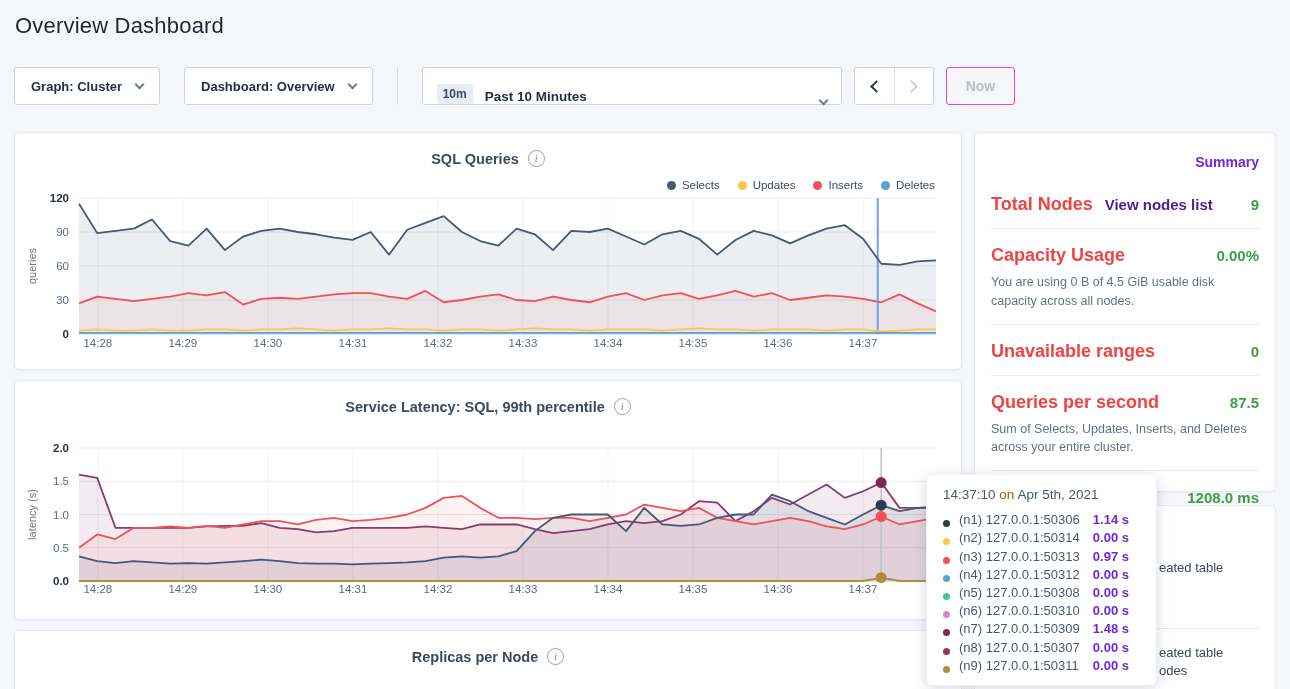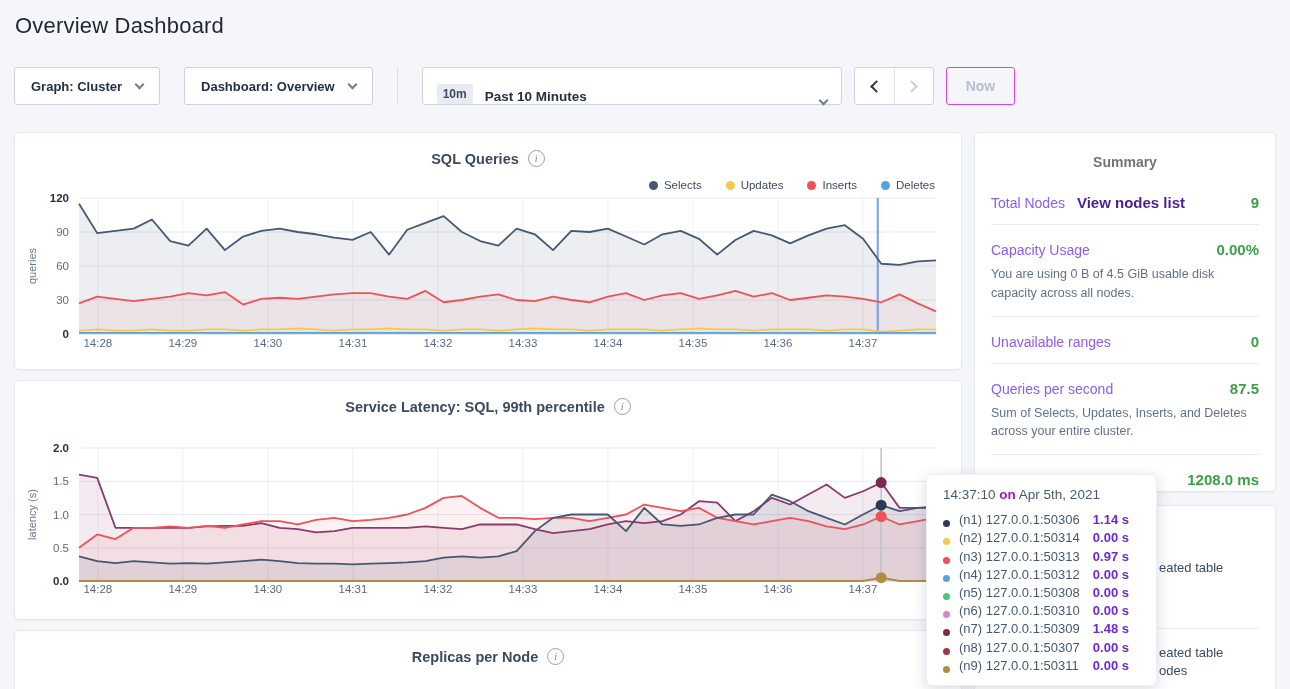--- a/index.html
+++ b/index.html
@@ -44,54 +44,54 @@
   #card-sql      { left:14px;  top:132px; width:948px; height:238px; }
   #card-latency  { left:14px;  top:380px; width:948px; height:240px; }
   #card-replicas { left:14px;  top:630px; width:948px; height:130px; }
   #card-summary  { left:974px; top:132px; width:302px; height:360px; }
   #card-events   { left:974px; top:505px; width:302px; height:250px; }
 
   .chart-title { position:absolute; left:0; right:0; top:17px; display:flex; justify-content:center; align-items:center; gap:9px; }
   .chart-title .t { font-size:14.5px; font-weight:bold; color:#3c4960; }
   .info-icon { width:17px; height:17px; border:1px solid #93a0b4; border-radius:50%; color:#7d8aa0; font-size:10.5px; font-style:italic; font-family:"Liberation Serif",serif; display:flex; align-items:center; justify-content:center; cursor:pointer; }
 
-  .legend { position:absolute; top:46px; right:26px; display:flex; gap:24px; }
+  .legend { position:absolute; top:46px; right:26px; display:flex; gap:18px; }
   .legend-item { display:flex; align-items:center; gap:6px; font-size:11.5px; color:#3f4a5e; cursor:pointer; }
   .legend-item .dot { width:9px; height:9px; border-radius:50%; }
 
   svg.chart { position:absolute; left:0; top:0; }
   svg text { font-family:"Liberation Sans", sans-serif; }
 
   
   #card-summary { padding:0 16px; }
-  .summary-title { text-align:center; font-size:14px; font-weight:bold; color:#737373; padding:21px 0 8px; }
+  .summary-title { text-align:right; font-size:14px; font-weight:bold; color:#6d28d9; padding:21px 0 8px; }
   .srow { padding:16px 0 13px; border-bottom:1px solid #e7eaf0; }
   .srow:last-child { border-bottom:none; }
   .srow-line { display:flex; align-items:baseline; }
-  .srow-label { font-size:14px; font-weight:normal; color:#8b5cf6; }
+  .srow-label { font-size:18px; font-weight:bold; color:#ef4444; }
   .srow-link  { font-size:15px; font-weight:bold; color:#4c1d95; margin-left:12px; cursor:pointer; }
   .srow-value { margin-left:auto; font-size:15px; font-weight:bold; color:#3ca044; }
   .srow-desc  { margin-top:7px; font-size:12.5px; line-height:1.5; color:#62708a; }
 
   
   #card-events { overflow:hidden; }
   .ev-frag { position:absolute; left:184px; font-size:13px; color:#3c4960; white-space:nowrap; }
   .ev-frag.f1 { top:54px; }
   .ev-frag.f2 { top:139px; }
   .ev-frag.f3 { top:157px; }
   .ev-divider { position:absolute; left:16px; right:16px; top:122px; height:1px; background:#e7eaf0; }
 
   
   .tooltip {
     position:absolute; left:926px; top:474px; width:231px; z-index:20;
     background:#fff; border:1px solid #edeff4; border-radius:6px;
     box-shadow:0 3px 14px rgba(40,50,70,.18); padding:12px 0 12px 16px;
   }
   .tt-title { font-size:13.5px; color:#475872; margin-bottom:7px; }
-  .tt-title .on { color:#a21caf;font-weight:bold; }
+  .tt-title .on { color:#a16207; }
   .tt-row { display:flex; align-items:flex-end; height:18.2px; }
   .tt-dot { width:7px; height:7px; border-radius:50%; margin-right:9px; flex:none; }
   .tt-addr { font-size:13px; color:#475872; }
   .tt-val { margin-left:auto; padding-right:27px; font-size:13px; font-weight:bold; color:#6d28d9; }
 </style>
 </head>
 <body>
 
 <h1 class="page-title">Overview Dashboard</h1>
 

